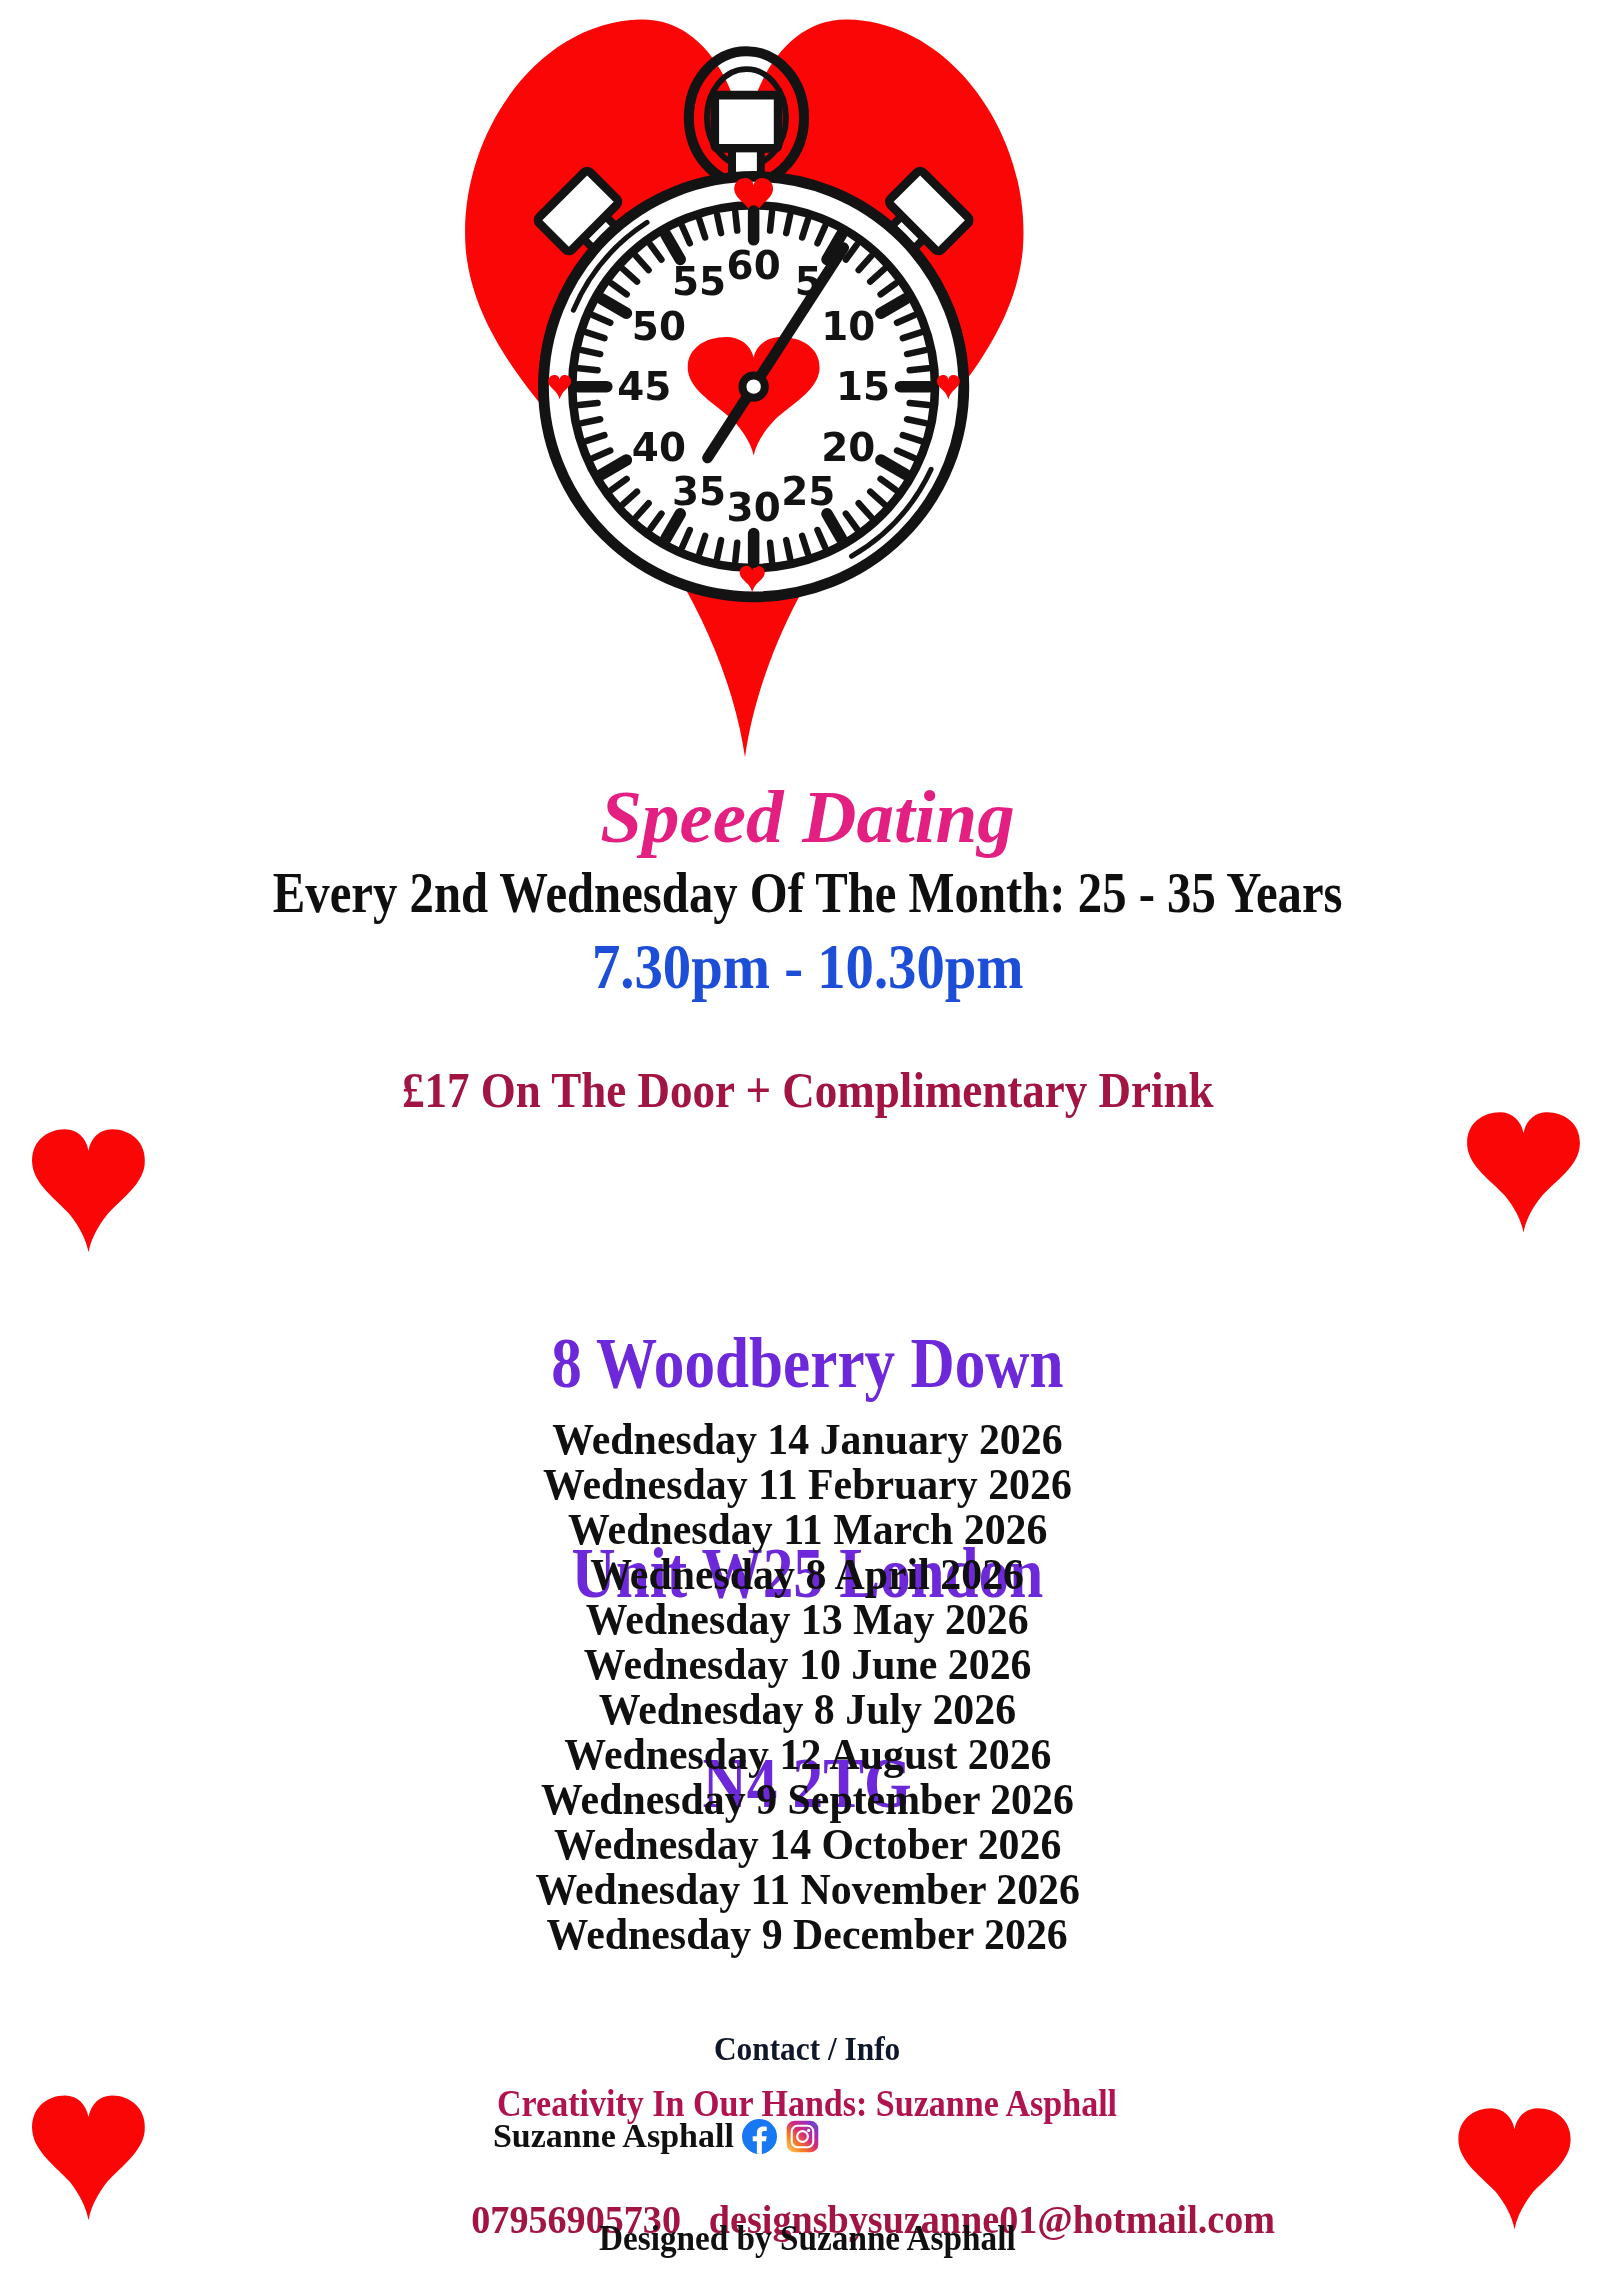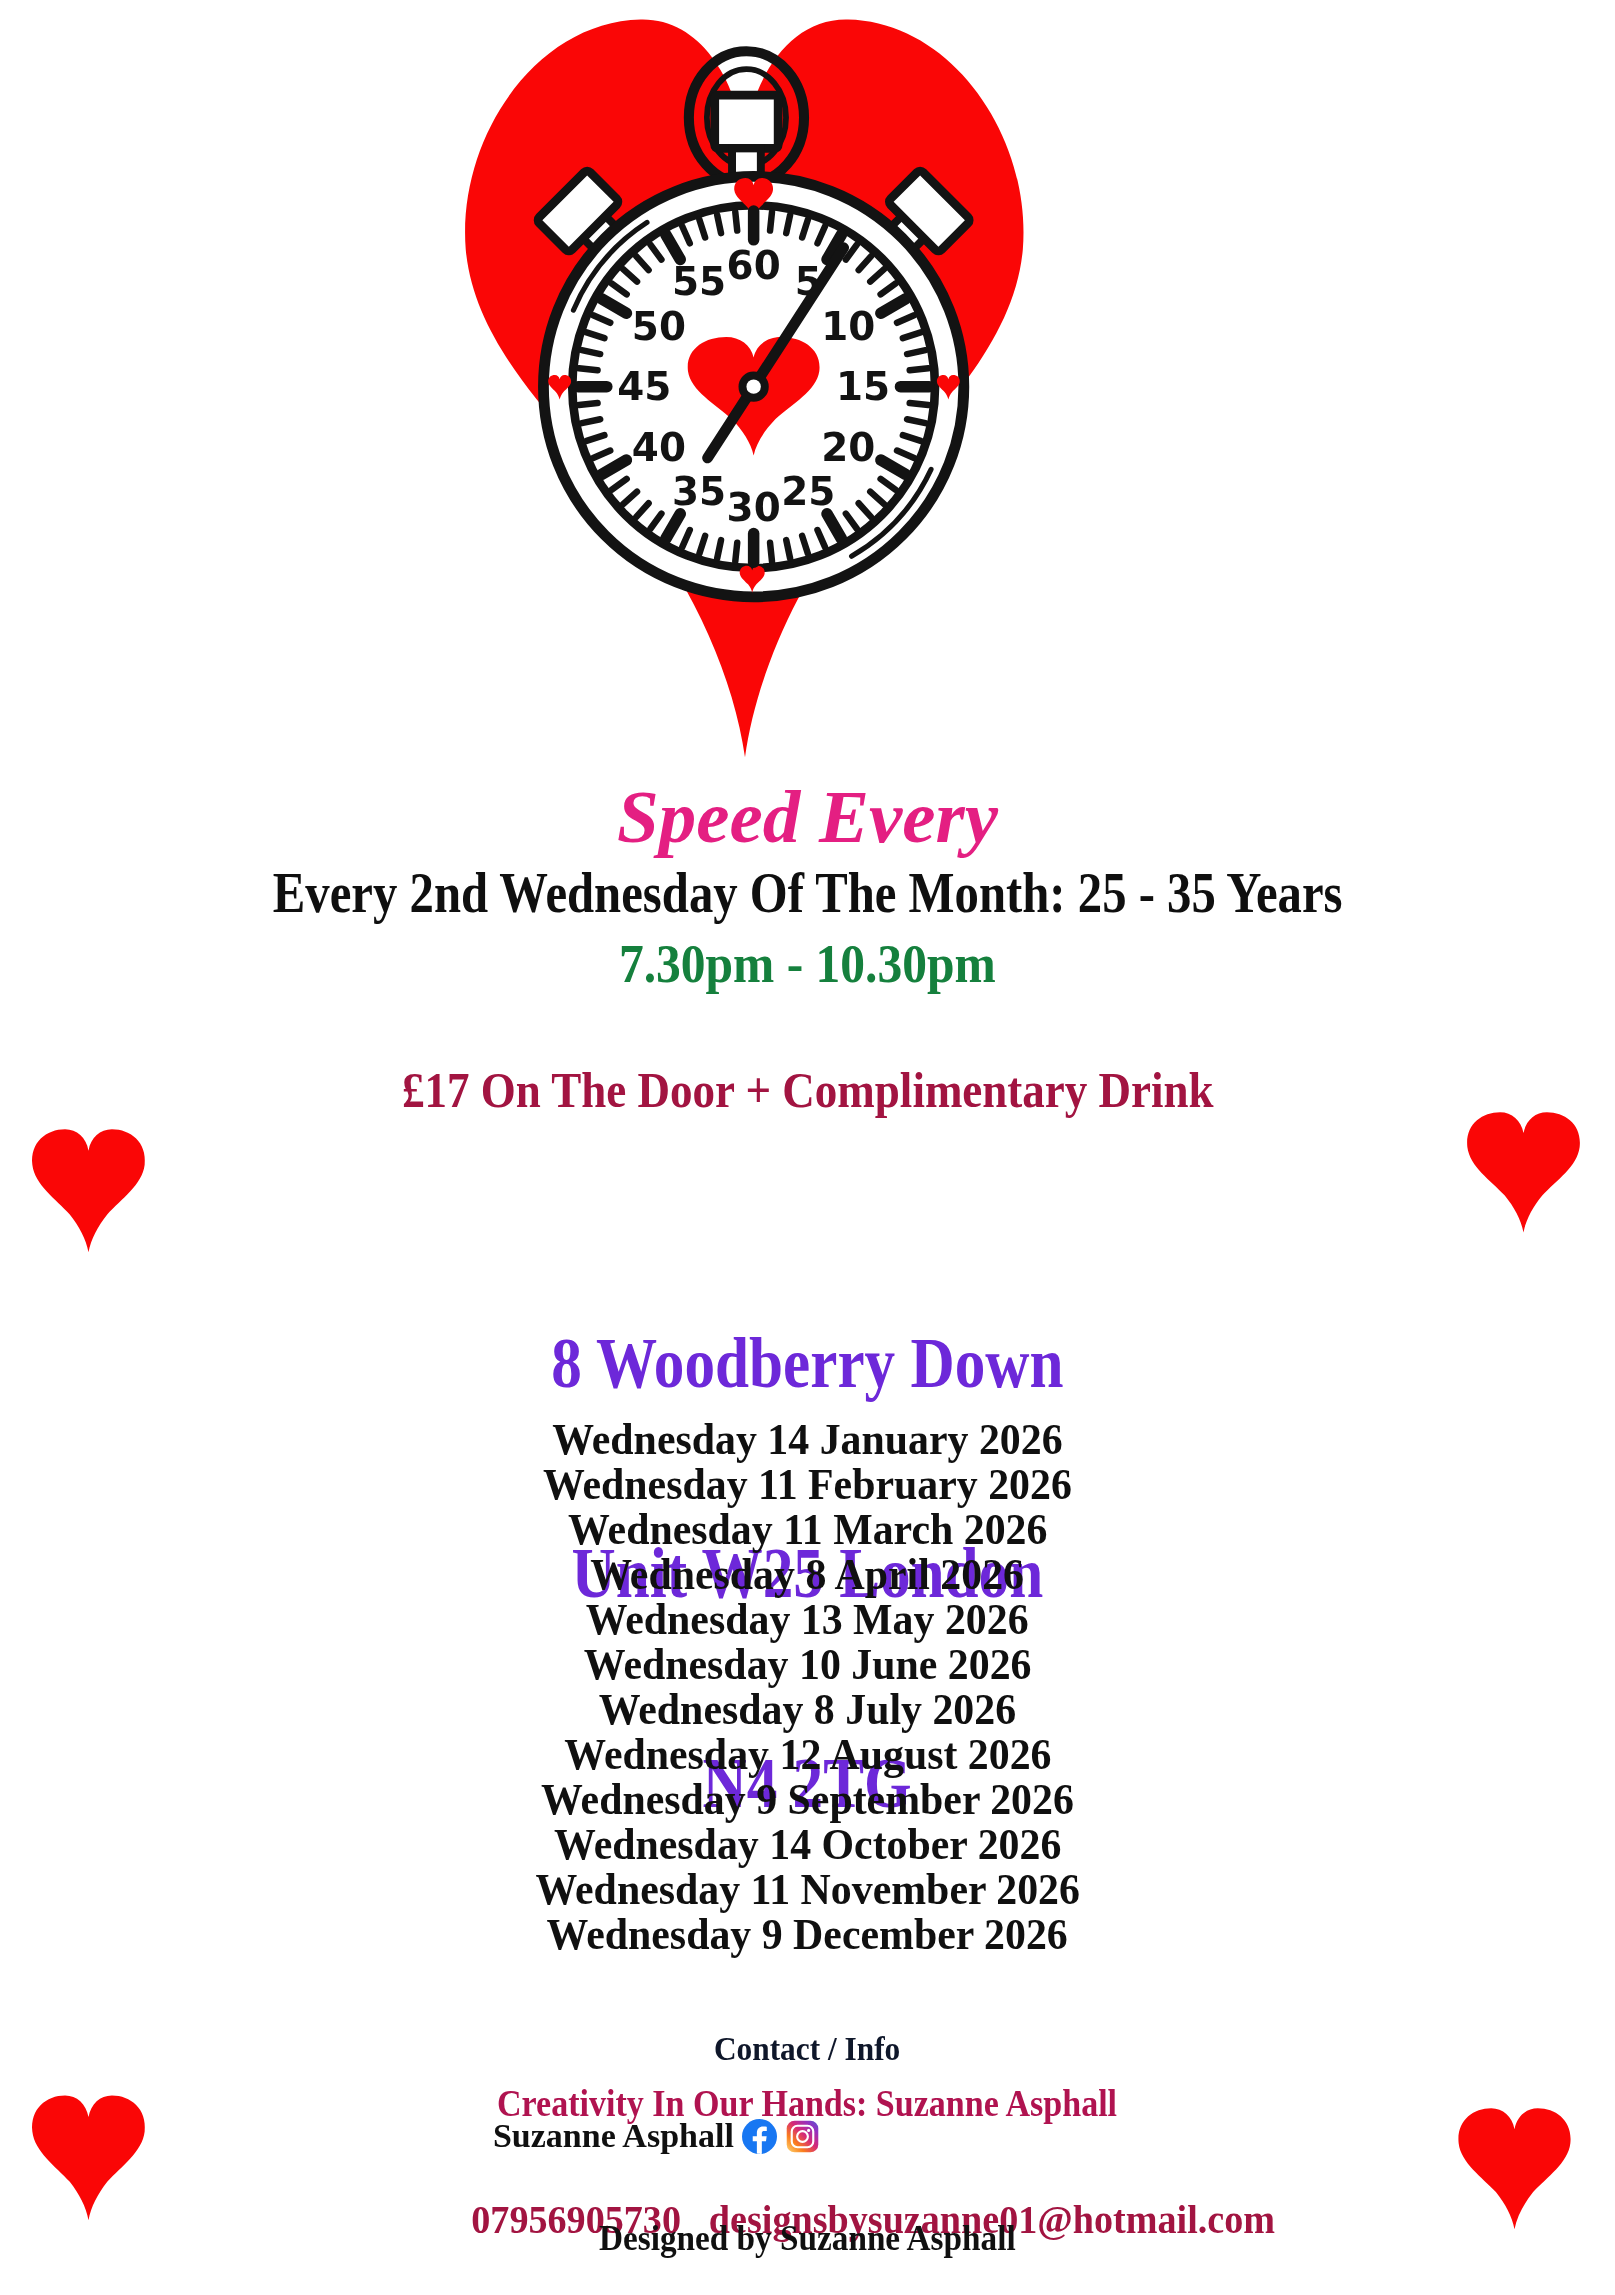--- a/index.html
+++ b/index.html
@@ -18,21 +18,21 @@
   .corner-heart.h-left-mid     { left:30px;   top:1127px; width:117px; height:130px; }
   .corner-heart.h-right-mid    { left:1465px; top:1110px; width:117px; height:127px; }
   .corner-heart.h-bottom-left  { left:30px;   top:2093px; width:117px; height:132px; }
   .corner-heart.h-bottom-right { left:1455px; top:2106px; width:119px; height:128px; }
 
   .t { position:absolute; left:0; width:1615px; text-align:center; font-weight:700; line-height:1; white-space:pre; }
   .t .inner { display:inline-block; transform:scaleX(var(--sx,1)); transform-origin:50% 50%; }
 
   .title      { top:779px; font-size:75px; font-style:italic; color:#E41F82; }
   .schedule   { top:864px; font-size:58px;  color:#0f0f0f; --sx:0.84; }
-  .timeline   { top:936px; font-size:55px;  color:#15803d; --sx:0.90; }
+  .timeline   { top:936px; font-size:63px;  color:#1d4ed8; --sx:0.90; }
   .price1     { top:1006px; font-size:50px;  color:#A21441; --sx:0.90; }
   .price2     { top:1065px; font-size:50px;  color:#A21441; --sx:0.90; }
   .address    { top:1188px; font-size:72px; color:#6d28d9; line-height:70px; }
   .address .inner { --sx:0.85; }
   .dates-list { top:1417px; font-size:45px;  color:#101010; line-height:45px; }
   .dates-list .inner { --sx:0.93; }
   .contact-h  { top:2033px; font-size:33px;  color:#0f172a; --sx:0.95; }
   .creativity { top:2085px; font-size:37px;  color:#B01350; --sx:0.92; }
   .phoneline  { top:2158px; font-size:41px;  color:#A21441;padding-left:45px; --sx:0.93; }
   .phoneline .email-sp { display:inline-block; width:30px; }
@@ -175,21 +175,21 @@
   <svg class="corner-heart h-right-mid" viewBox="0 0 100 110" preserveAspectRatio="none">
       <use href="#heart-p" fill="#FA0606"></use>
     </svg>
   <svg class="corner-heart h-bottom-left" viewBox="0 0 100 110" preserveAspectRatio="none">
       <use href="#heart-p" fill="#FA0606"></use>
     </svg>
   <svg class="corner-heart h-bottom-right" viewBox="0 0 100 110" preserveAspectRatio="false">
       <use href="#heart-p" fill="#FA0606"></use>
     </svg>
 
-  <div class="t title"><span class="inner">Speed Every</span></div>
+  <div class="t title"><span class="inner">Speed Dating</span></div>
   <div class="t schedule"><span class="inner">Every 2nd Wednesday Of The Month: 25 - 35 Years</span></div>
   <div class="t timeline"><span class="inner">7.30pm - 10.30pm</span></div>
   <div class="t price2"><span class="inner">£17 On The Door + Complimentary Drink</span></div>
 
   <div class="t address">
     <div><span class="inner">8 Woodberry Down</span></div>
     <div><span class="inner">Unit W25 London</span></div>
     <div><span class="inner">N4 2TG</span></div>
   </div>
 

